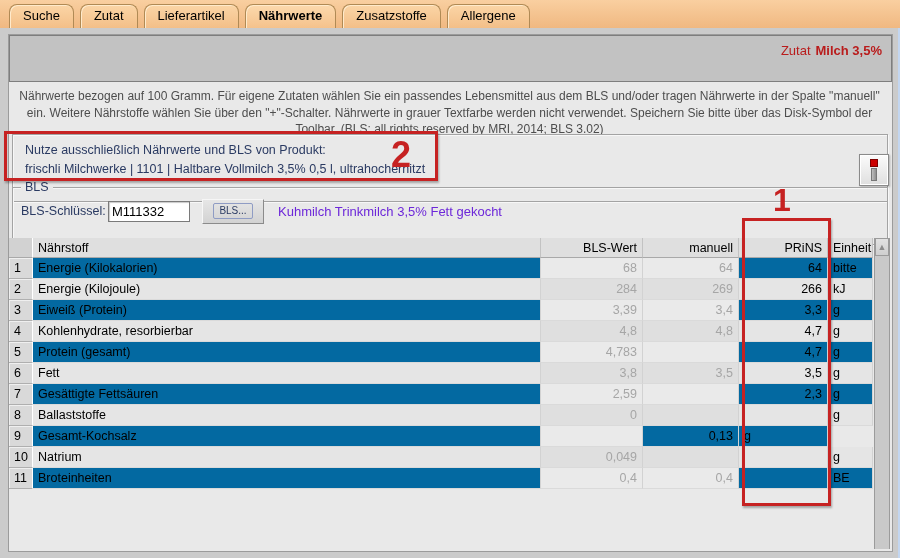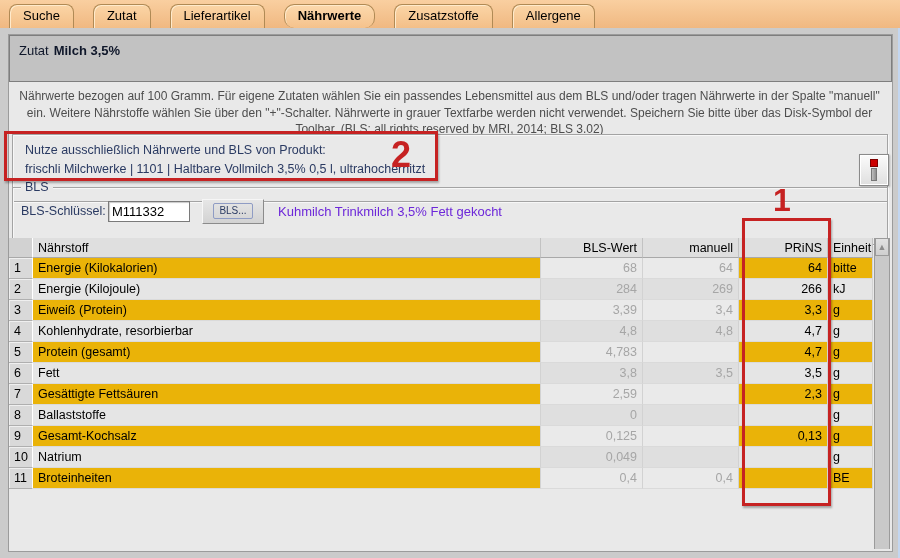--- a/index.html
+++ b/index.html
@@ -8,32 +8,32 @@
     font-family: "Liberation Sans", sans-serif;
     position: relative;
     background: #F2BC85;
     overflow: hidden;
   }
 
   
   .tabbar {
     position: absolute; top: 0; left: 0; right: 0; height: 28px;
     background: linear-gradient(#F9CFA0, #F0B881);
-    display: flex; align-items: flex-end; padding-left: 9px; gap: 19px;
+    display: flex; align-items: flex-end; padding-left: 9px; gap: 6px;
   }
   .tab {
     padding: 3px 13px 5px;
     font-size: 13px; color: #000;
     background: linear-gradient(#FBD5A6, #F3BF88);
     border: 1px solid #B08A55; border-bottom: none;
     border-radius: 8px 8px 0 0;
     box-shadow: inset 1px 1px 0 #FFEACB;
     cursor: default; white-space: nowrap;
   }
-  .tab.active { font-weight: bold; background: linear-gradient(#FCD9AD, #F5C28C); border-radius: 10px; }
+  .tab.active { font-weight: bold; background: linear-gradient(#FCD9AD, #F5C28C); }
 
   
   .window {
     position: absolute; top: 28px; left: 0; right: 0; bottom: 0;
     background: #E9E9E9;
     border-top: 6px solid #CBCBCB;
     border-left: 8px solid #CBCBCB;
     border-right: 7px solid #CBCBCB;
     border-bottom: 6px solid #CBCBCB;
     box-shadow: inset 0 0 0 1px #9B9B9B;
@@ -41,21 +41,21 @@
   .edge-right {
     position: absolute; top: 28px; right: 0; bottom: 0; width: 2px;
     background: #C3D6F0; z-index: 40;
   }
   .content { position: absolute; inset: 0; }
 
   
   .zutat-panel {
     position: absolute; top: 1px; left: 1px; right: 1px; height: 47px;
     background: #C2C2C2; border: 1px solid #7E7E7E;
-    padding: 7px 9px; font-size: 13px; color: #0f172a;
+    padding: 7px 9px; font-size: 13px; color: #b91c1c; text-align: right;
   }
   .zutat-panel b { margin-left: 5px; }
 
   
   .info-text {
     position: absolute; top: 54px; left: 4px; right: 6px;
     text-align: center; font-size: 12px; line-height: 16.5px; color: #4D4D4D;
   }
 
   
@@ -123,21 +123,21 @@
   .tbody .trow > div {
     display: flex; align-items: center; padding: 0 5px;
     border-bottom: 1px solid #DADADA; border-right: 1px solid #D2D2D2;
   }
   .c-right { justify-content: flex-end; text-align: right; }
   .tbody .c-num {
     background: #D9D9D9 !important; color: #000; justify-content: flex-start;
     border-right: 1px solid #FFFFFF !important; border-bottom: 1px solid #AFAFAF !important;
     box-shadow: inset 1px 1px 0 #EFEFEF;
   }
-  .tbody .odd  > div { background: #eab308; }
+  .tbody .odd  > div { background: #0369a1; }
   .tbody .even > div { background: #E5E5E5; }
   .tbody .odd  .c-dim { background: #EAEAEA; }
   .tbody .even .c-dim { background: #DFDFDF; }
   .gray-val { color: #A6A6A6; }
 
   
   .scrollbar {
     position: absolute; left: 866px; top: 204px; width: 16px; height: 311px;
     background: #C9C9C9; border-left: 1px solid #9B9B9B; border-right: 1px solid #9B9B9B;
   }
@@ -266,21 +266,20 @@
             <div class="c-num">8</div>
             <div>Ballaststoffe</div>
             <div class="c-right c-dim gray-val">0</div>
             <div class="c-right c-dim gray-val"></div>
             <div class="c-right"></div>
             <div>g</div>
           </div>
           <div class="trow odd">
             <div class="c-num">9</div>
             <div>Gesamt-Kochsalz</div>
-            <div class="c-right c-dim gray-val">0,125</div>
             <div class="c-right c-dim gray-val"></div>
             <div class="c-right">0,13</div>
             <div>g</div>
           </div>
           <div class="trow even">
             <div class="c-num">10</div>
             <div>Natrium</div>
             <div class="c-right c-dim gray-val">0,049</div>
             <div class="c-right c-dim gray-val"></div>
             <div class="c-right"></div>

